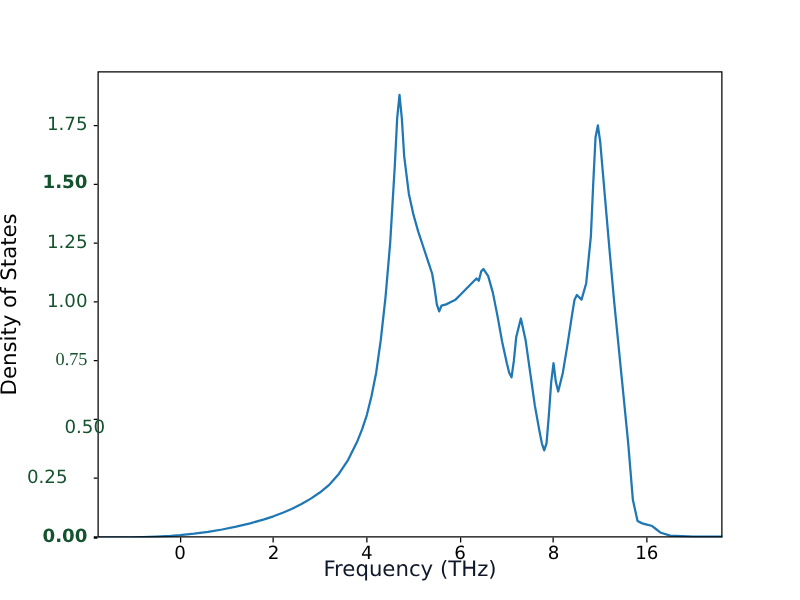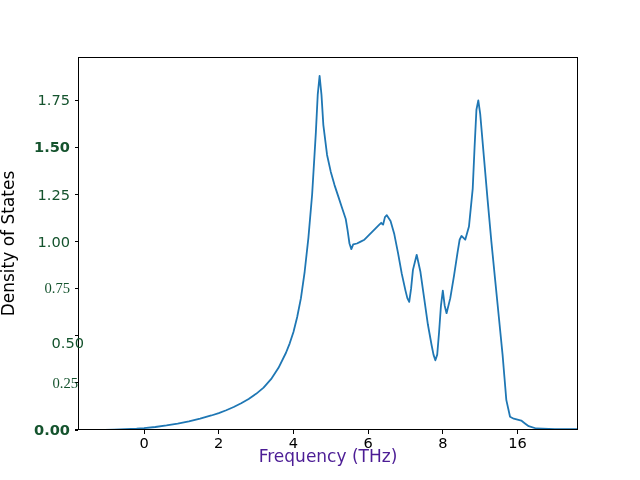--- a/index.html
+++ b/index.html
@@ -76,21 +76,21 @@
     white-space: nowrap;
     line-height: 1;
   }
   #xlabel {
     position: absolute;
     left: 78px;
     top: 448px;
     width: 500px;
     text-align: center;
     font-size: 17px;
-    color: #4c1d95;
+    color: #0f172a;
     line-height: 1;
   }
   #ylabel {
     position: absolute;
     left: 0px;
     top: 0px;
     width: 373px;
     height: 20px;
     transform: translate(-176.5px, 233.5px) rotate(-90deg);
     transform-origin: center center;
@@ -121,21 +121,21 @@
       <div class="xtick-label" style="left: 293.459px; top: 436px;">4</div>
       <div class="tick-mark xtick-mark" style="left: 367.592px; top: 430px;"></div>
       <div class="xtick-label" style="left: 368.142px; top: 436px;">6</div>
       <div class="tick-mark xtick-mark" style="left: 442.274px; top: 430px;"></div>
       <div class="xtick-label" style="left: 442.824px; top: 436px;">8</div>
       <div class="tick-mark xtick-mark" style="left: 516.957px; top: 430px;"></div>
       <div class="xtick-label" style="left: 517.507px; top: 436px;">16</div>
       <div class="tick-mark ytick-mark" style="left: 74.5px; top: 429.45px;"></div>
       <div class="ytick-label" style="left: 70px; top: 430px; font-weight: bold;">0.00</div>
       <div class="tick-mark ytick-mark" style="left: 74.5px; top: 382.354px;"></div>
-      <div class="ytick-label" style="left: 78px; top: 382.904px; font-family: Liberation Serif, serif;">0.25</div>
+      <div class="ytick-label" style="left: 54px; top: 382.904px;">0.25</div>
       <div class="tick-mark ytick-mark" style="left: 74.5px; top: 335.258px;"></div>
       <div class="ytick-label" style="left: 70px; top: 343px; margin-left: 14px;">0.50</div>
       <div class="tick-mark ytick-mark" style="left: 74.5px; top: 288.162px;"></div>
       <div class="ytick-label" style="left: 70px; top: 288px; font-family: Liberation Serif, serif;">0.75</div>
       <div class="tick-mark ytick-mark" style="left: 74.5px; top: 241.066px;"></div>
       <div class="ytick-label" style="left: 70px; top: 241.616px; text-align: right;">1.00</div>
       <div class="tick-mark ytick-mark" style="left: 74.5px; top: 193.97px;"></div>
       <div class="ytick-label" style="left: 70px; top: 194.52px;">1.25</div>
       <div class="tick-mark ytick-mark" style="left: 74.5px; top: 146.874px;"></div>
       <div class="ytick-label" style="left: 70px; top: 147.424px; font-weight: bold;">1.50</div>

